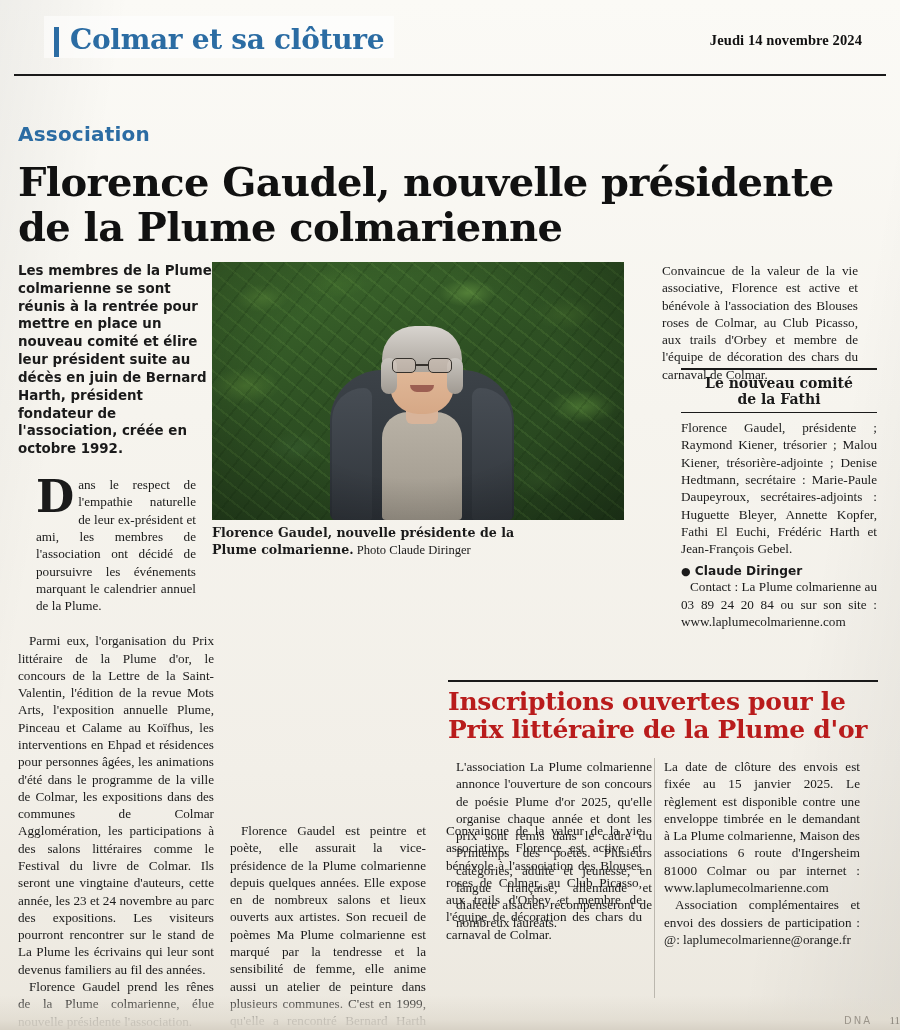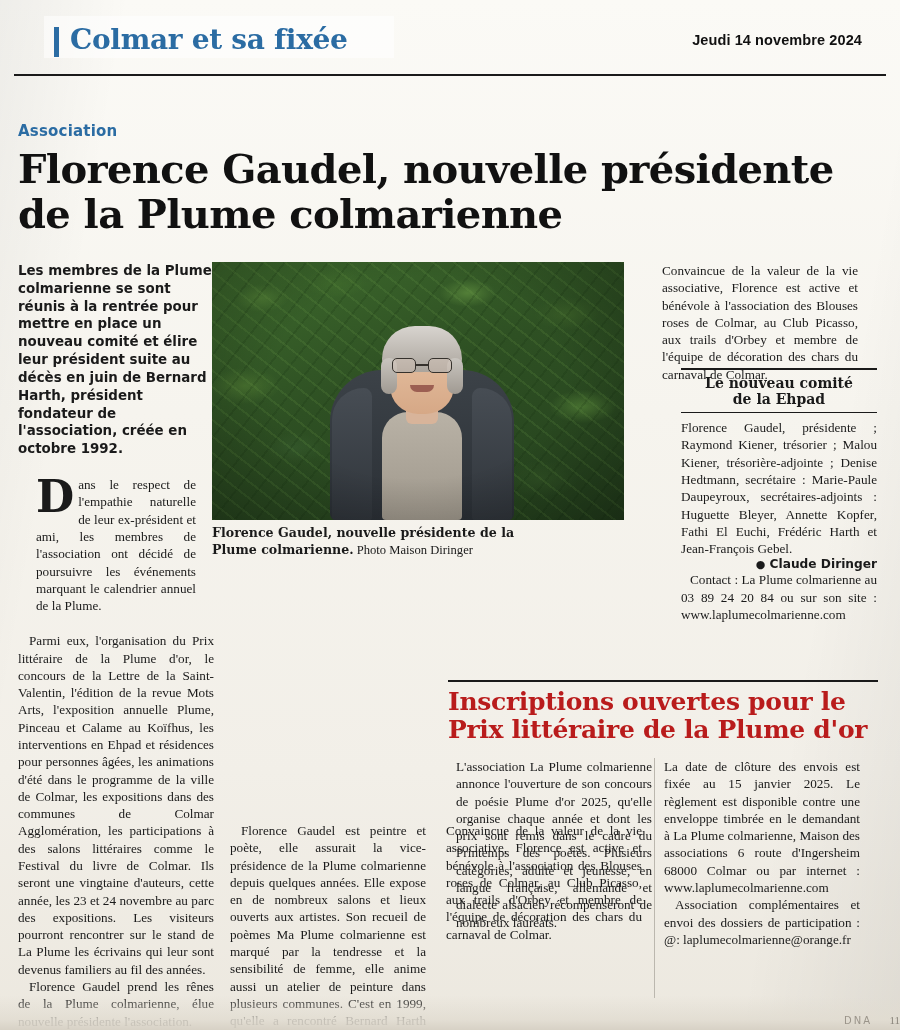--- a/index.html
+++ b/index.html
@@ -53,45 +53,45 @@
     left: 50px; top: 23px;
     font-family: "DejaVu Serif", serif;
     font-weight: bold;
     font-size: 28px;
     color: #2b6ca3;
     letter-spacing: -0.3px;
   }
   .masthead-date {
     position: absolute;
     right: 18px; top: 32px;
-    font-family: Liberation Sans, sans-serif;
+    font-family: Liberation Serif, serif;
     font-weight: bold;
     font-size: 14.5px;
     color: #111;
     letter-spacing: 0.1px;
   }
   .rule-top {
     position: absolute;
     left: 14px; right: 14px; top: 74px;
     height: 2px;
     background: #1a1a1a;
   }
 
   
   .article-head {
     position: absolute;
     left: 18px; top: 122px; right: 22px;
   }
   .kicker {
     font-family: "DejaVu Sans", sans-serif;
     font-weight: bold;
-    font-size: 15px;
+    font-size: 20px;
     color: #2b6ca3;
     letter-spacing: 0.2px;
-    margin-bottom: 7px;
+    margin-bottom: 14px;
   }
   .headline {
     font-family: "DejaVu Serif", serif;
     font-weight: bold;
     font-size: 40px;
     line-height: 1.12;
     color: #111;
     letter-spacing: -0.6px;
   }
 
@@ -263,24 +263,24 @@
   .committee .hr2 {
     height: 1px; background: #1a1a1a; margin: 4px 0 6px 0;
   }
   .committee p {
     margin: 0;
     font-size: 13.2px;
     line-height: 1.31;
     text-align: justify;
   }
   .byline {
+    margin-top: 7px;
     font-family: "DejaVu Sans", sans-serif;
     font-weight: bold;
     font-size: 12.2px;
-    text-align: right;
   }
   .byline .dot { font-size: 11px; }
   .contact {
     margin-top: 5px;
     font-size: 13px;
     line-height: 1.3;
     text-align: justify;
     text-indent: 9px;
   }
 
@@ -331,21 +331,21 @@
 </head>
 <body>
 
 <div class="paper"></div>
 
 <div class="page">
 
   <div class="masthead">
     <div class="masthead-plate"></div>
     <div class="masthead-bar"></div>
-    <div class="masthead-title">Colmar et sa fixée</div>
+    <div class="masthead-title">Colmar et sa clôture</div>
     <div class="masthead-date">Jeudi 14 novembre 2024</div>
   </div>
   <div class="rule-top"></div>
 
   <div class="article-head">
     <div class="kicker">Association</div>
     <div class="headline">Florence Gaudel, nouvelle présidente de la Plume colmarienne</div>
   </div>
 
   <div class="photo-wrap">
@@ -361,21 +361,21 @@
         <div class="glasses">
           <div class="lens l"></div>
             <div class="bridge"></div>
             <div class="lens r"></div>
         </div>
         <div class="mouth"></div>
       </div>
       <div class="photo-vign"></div>
     </div>
     <div class="caption">
-      <b>Florence Gaudel, nouvelle présidente de la Plume colmarienne.</b><span class="credit"> Photo Maison Diringer</span>
+      <b>Florence Gaudel, nouvelle présidente de la Plume colmarienne.</b><span class="credit"> Photo Claude Diringer</span>
     </div>
   </div>
 
   <div class="main-cols">
 
     <div class="col c1">
       <div class="chapo">Les membres de la Plume colmarienne se sont réunis à la rentrée pour mettre en place un nouveau comité et élire leur président suite au décès en juin de Bernard Harth, président fondateur de l'association, créée en octobre 1992.</div>
       <p class="dropcap-p">Dans le respect de l'empathie naturelle de leur ex-président et ami, les membres de l'association ont décidé de poursuivre les événements marquant le calendrier annuel de la Plume.</p>
       <p class="body-p">Parmi eux, l'organisation du Prix littéraire de la Plume d'or, le concours de la Lettre de la Saint-Valentin, l'édition de la revue Mots Arts, l'exposition annuelle Plume, Pinceau et Calame au Koïfhus, les interventions en Ehpad et résidences pour personnes âgées, les animations d'été dans le programme de la ville de Colmar, les expositions dans des communes de Colmar Agglomération, les participations à des salons littéraires comme le Festival du livre de Colmar. Ils seront une vingtaine d'auteurs, cette année, les 23 et 24 novembre au parc des expositions. Les visiteurs pourront rencontrer sur le stand de La Plume les écrivains qui leur sont devenus familiers au fil des années.</p>
       <p class="body-p">Florence Gaudel prend les rênes de la Plume colmarienne, élue nouvelle présidente l'association.</p>
@@ -396,21 +396,21 @@
   </div>
 
   <div class="col c4" style="position:absolute; left:662px; top:262px; width:196px;">
     <p class="body-p first">Convaincue de la valeur de la vie associative, Florence est active et bénévole à l'association des Blouses roses de Colmar, au Club Picasso, aux trails d'Orbey et membre de l'équipe de décoration des chars du carnaval de Colmar.</p>
   </div>
 
   <div class="committee" style="left:681px; top:368px;">
     <div class="hr"></div>
     <h3>
       <span>Le nouveau comité</span><br>
-      <span>de la Ehpad</span>
+      <span>de la Fathi</span>
     </h3>
     <div class="hr2"></div>
     <p>Florence Gaudel, présidente ; Raymond Kiener, trésorier ; Malou Kiener, trésorière-adjointe ; Denise Hedtmann, secrétaire : Marie-Paule Daupeyroux, secrétaires-adjoints : Huguette Bleyer, Annette Kopfer, Fathi El Euchi, Frédéric Harth et Jean-François Gebel.</p>
     <div class="byline">
       <span class="dot">●</span>
       <span>Claude Diringer</span>
     </div>
     <p class="contact">Contact : La Plume colmarienne au 03 89 24 20 84 ou sur son site : www.laplumecolmarienne.com</p>
   </div>
 
@@ -419,21 +419,21 @@
     <div class="h2">Inscriptions ouvertes pour le Prix littéraire de la Plume d'or</div>
   </div>
 
   <div class="a2-cols" style="left:448px; top:758px;">
     <div class="a2sep"></div>
     <div class="a2col a2c1">
       <p class="body-p first">L'association La Plume colmarienne annonce l'ouverture de son concours de poésie Plume d'or 2025, qu'elle organise chaque année et dont les prix sont remis dans le cadre du Printemps des poètes. Plusieurs catégories, adulte et jeunesse, en langue française, allemande et dialecte alsacien récompenseront de nombreux lauréats.</p>
       <p class="body-p" style="visibility:hidden; height:0; margin:0;">La date de clôture des envois est fixée au 15 janvier 2025. Le règlement est disponible contre une enveloppe timbrée en le demandant à La Plume colmarienne, Maison des associations 6 route d'Ingersheim 68000 Colmar ou par internet : www.laplumecolmarienne.com</p>
     </div>
     <div class="a2col a2c2">
-      <p class="body-p first">La date de clôture des envois est fixée au 15 janvier 2025. Le règlement est disponible contre une enveloppe timbrée en le demandant à La Plume colmarienne, Maison des associations 6 route d'Ingersheim 68000 Colmar ou par internet : www.laplumecolmarienne.com</p>
+      <p class="body-p first">La date de clôture des envois est fixée au 15 janvier 2025. Le règlement est disponible contre une enveloppe timbrée en le demandant à La Plume colmarienne, Maison des associations 6 route d'Ingersheim 81000 Colmar ou par internet : www.laplumecolmarienne.com</p>
       <p class="body-p">Association complémentaires et envoi des dossiers de participation : @: laplumecolmarienne@orange.fr</p>
     </div>
   </div>
 
   <div class="fade-bottom"></div>
   <div class="folio">11</div>
   <div class="folio-right">DNA</div>
 
 </div>
 

